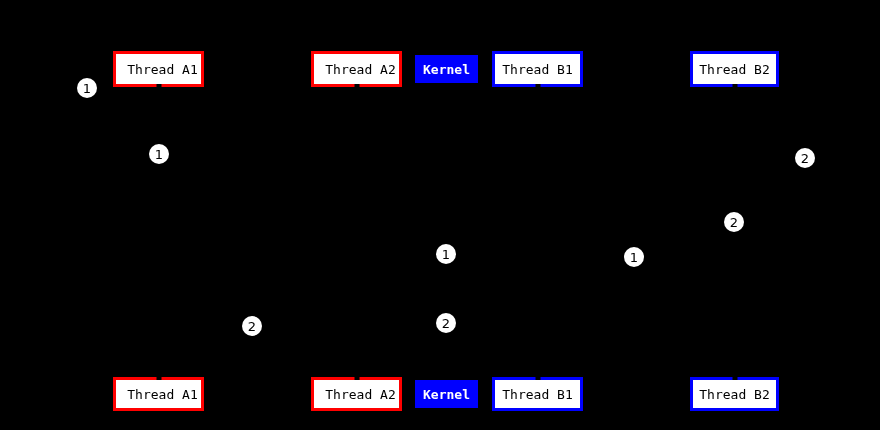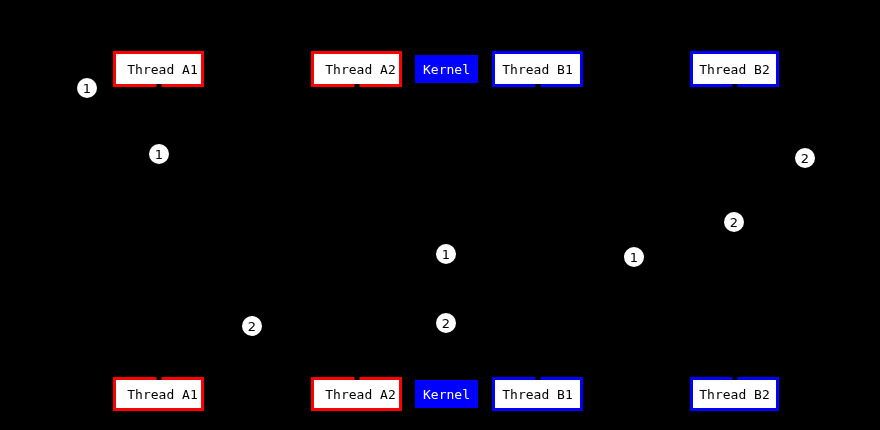--- a/index.html
+++ b/index.html
@@ -25,20 +25,21 @@
     justify-content: center;
     font-size: 13px;
     white-space: nowrap;
   }
   .entity.red  { border: 3px solid var(--thread-a-border, #ff0000); padding-left: 8px; }
   .entity.blue { border: 3px solid var(--thread-b-border, #0000ff); }
   .entity.kernel {
     background: var(--kernel-fill, #0000ff);
     color: var(--kernel-text, #ffffff);
     border: none;
+    font-weight: bold;
   }
   
   .row-top .entity.red::after,
   .row-top .entity.blue::after {
     content: "";
     position: absolute;
     left: 50%;
     transform: translateX(-50%);
     bottom: -3px;
     width: 5px;

